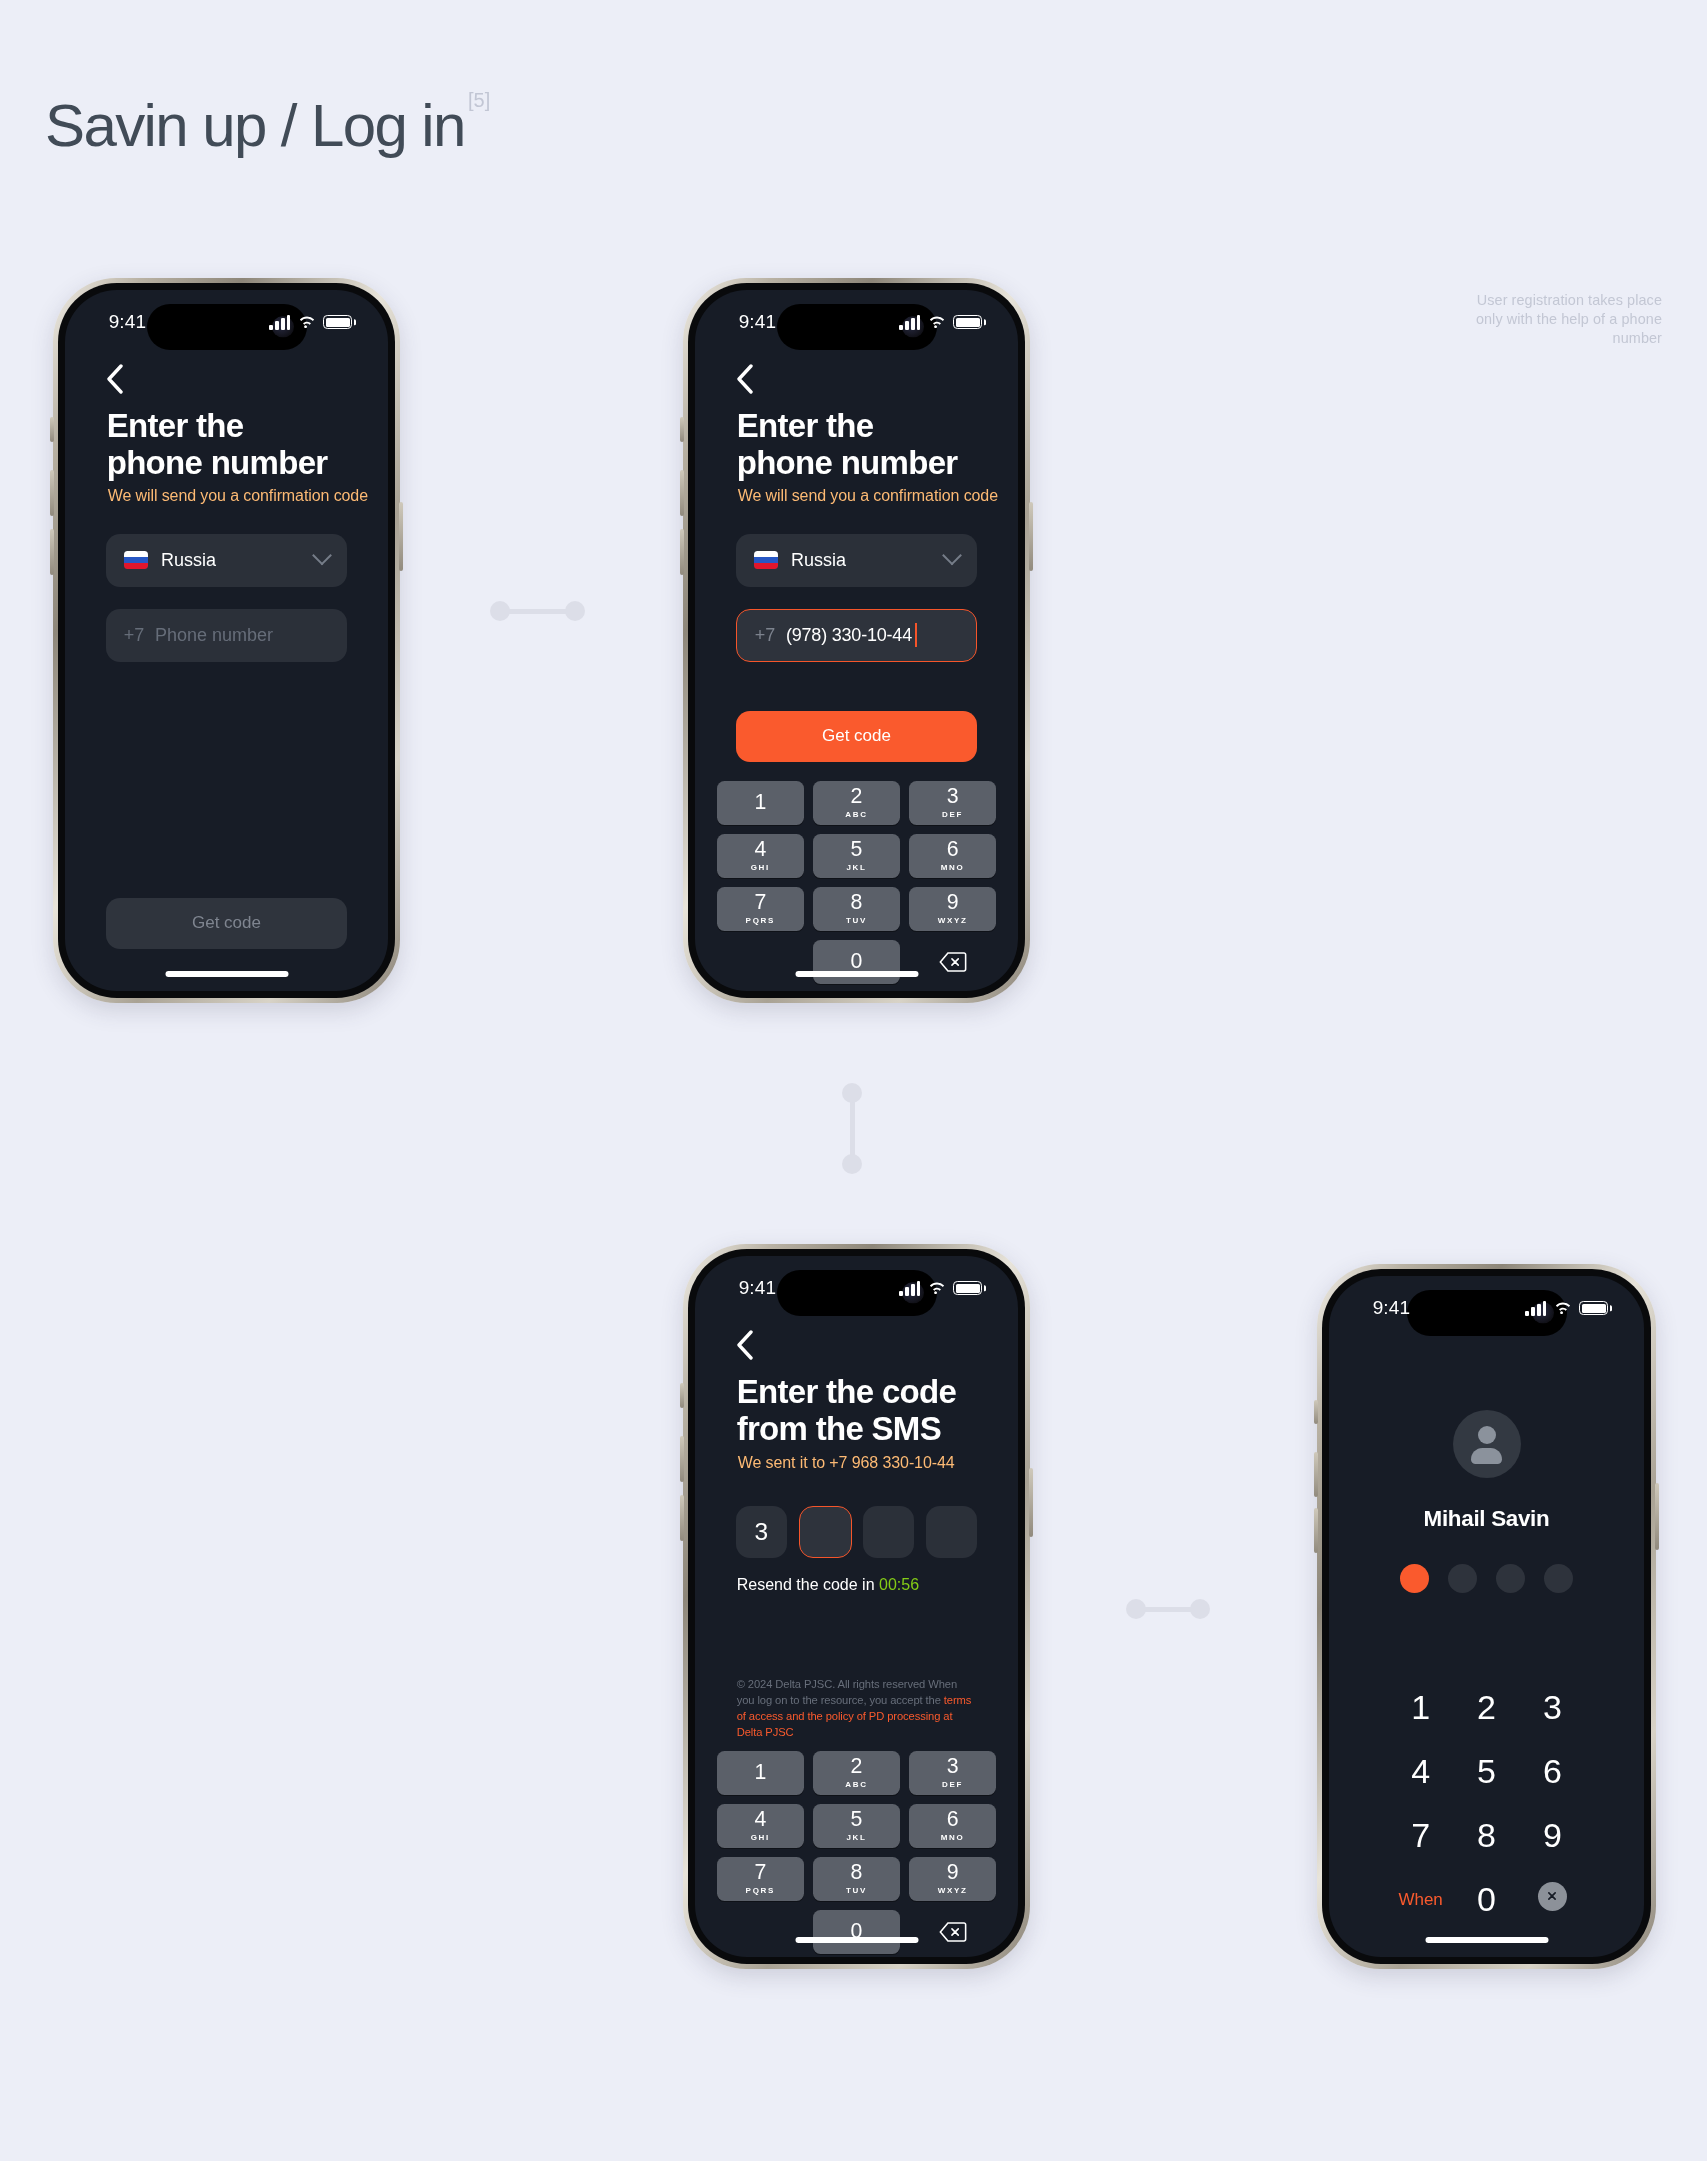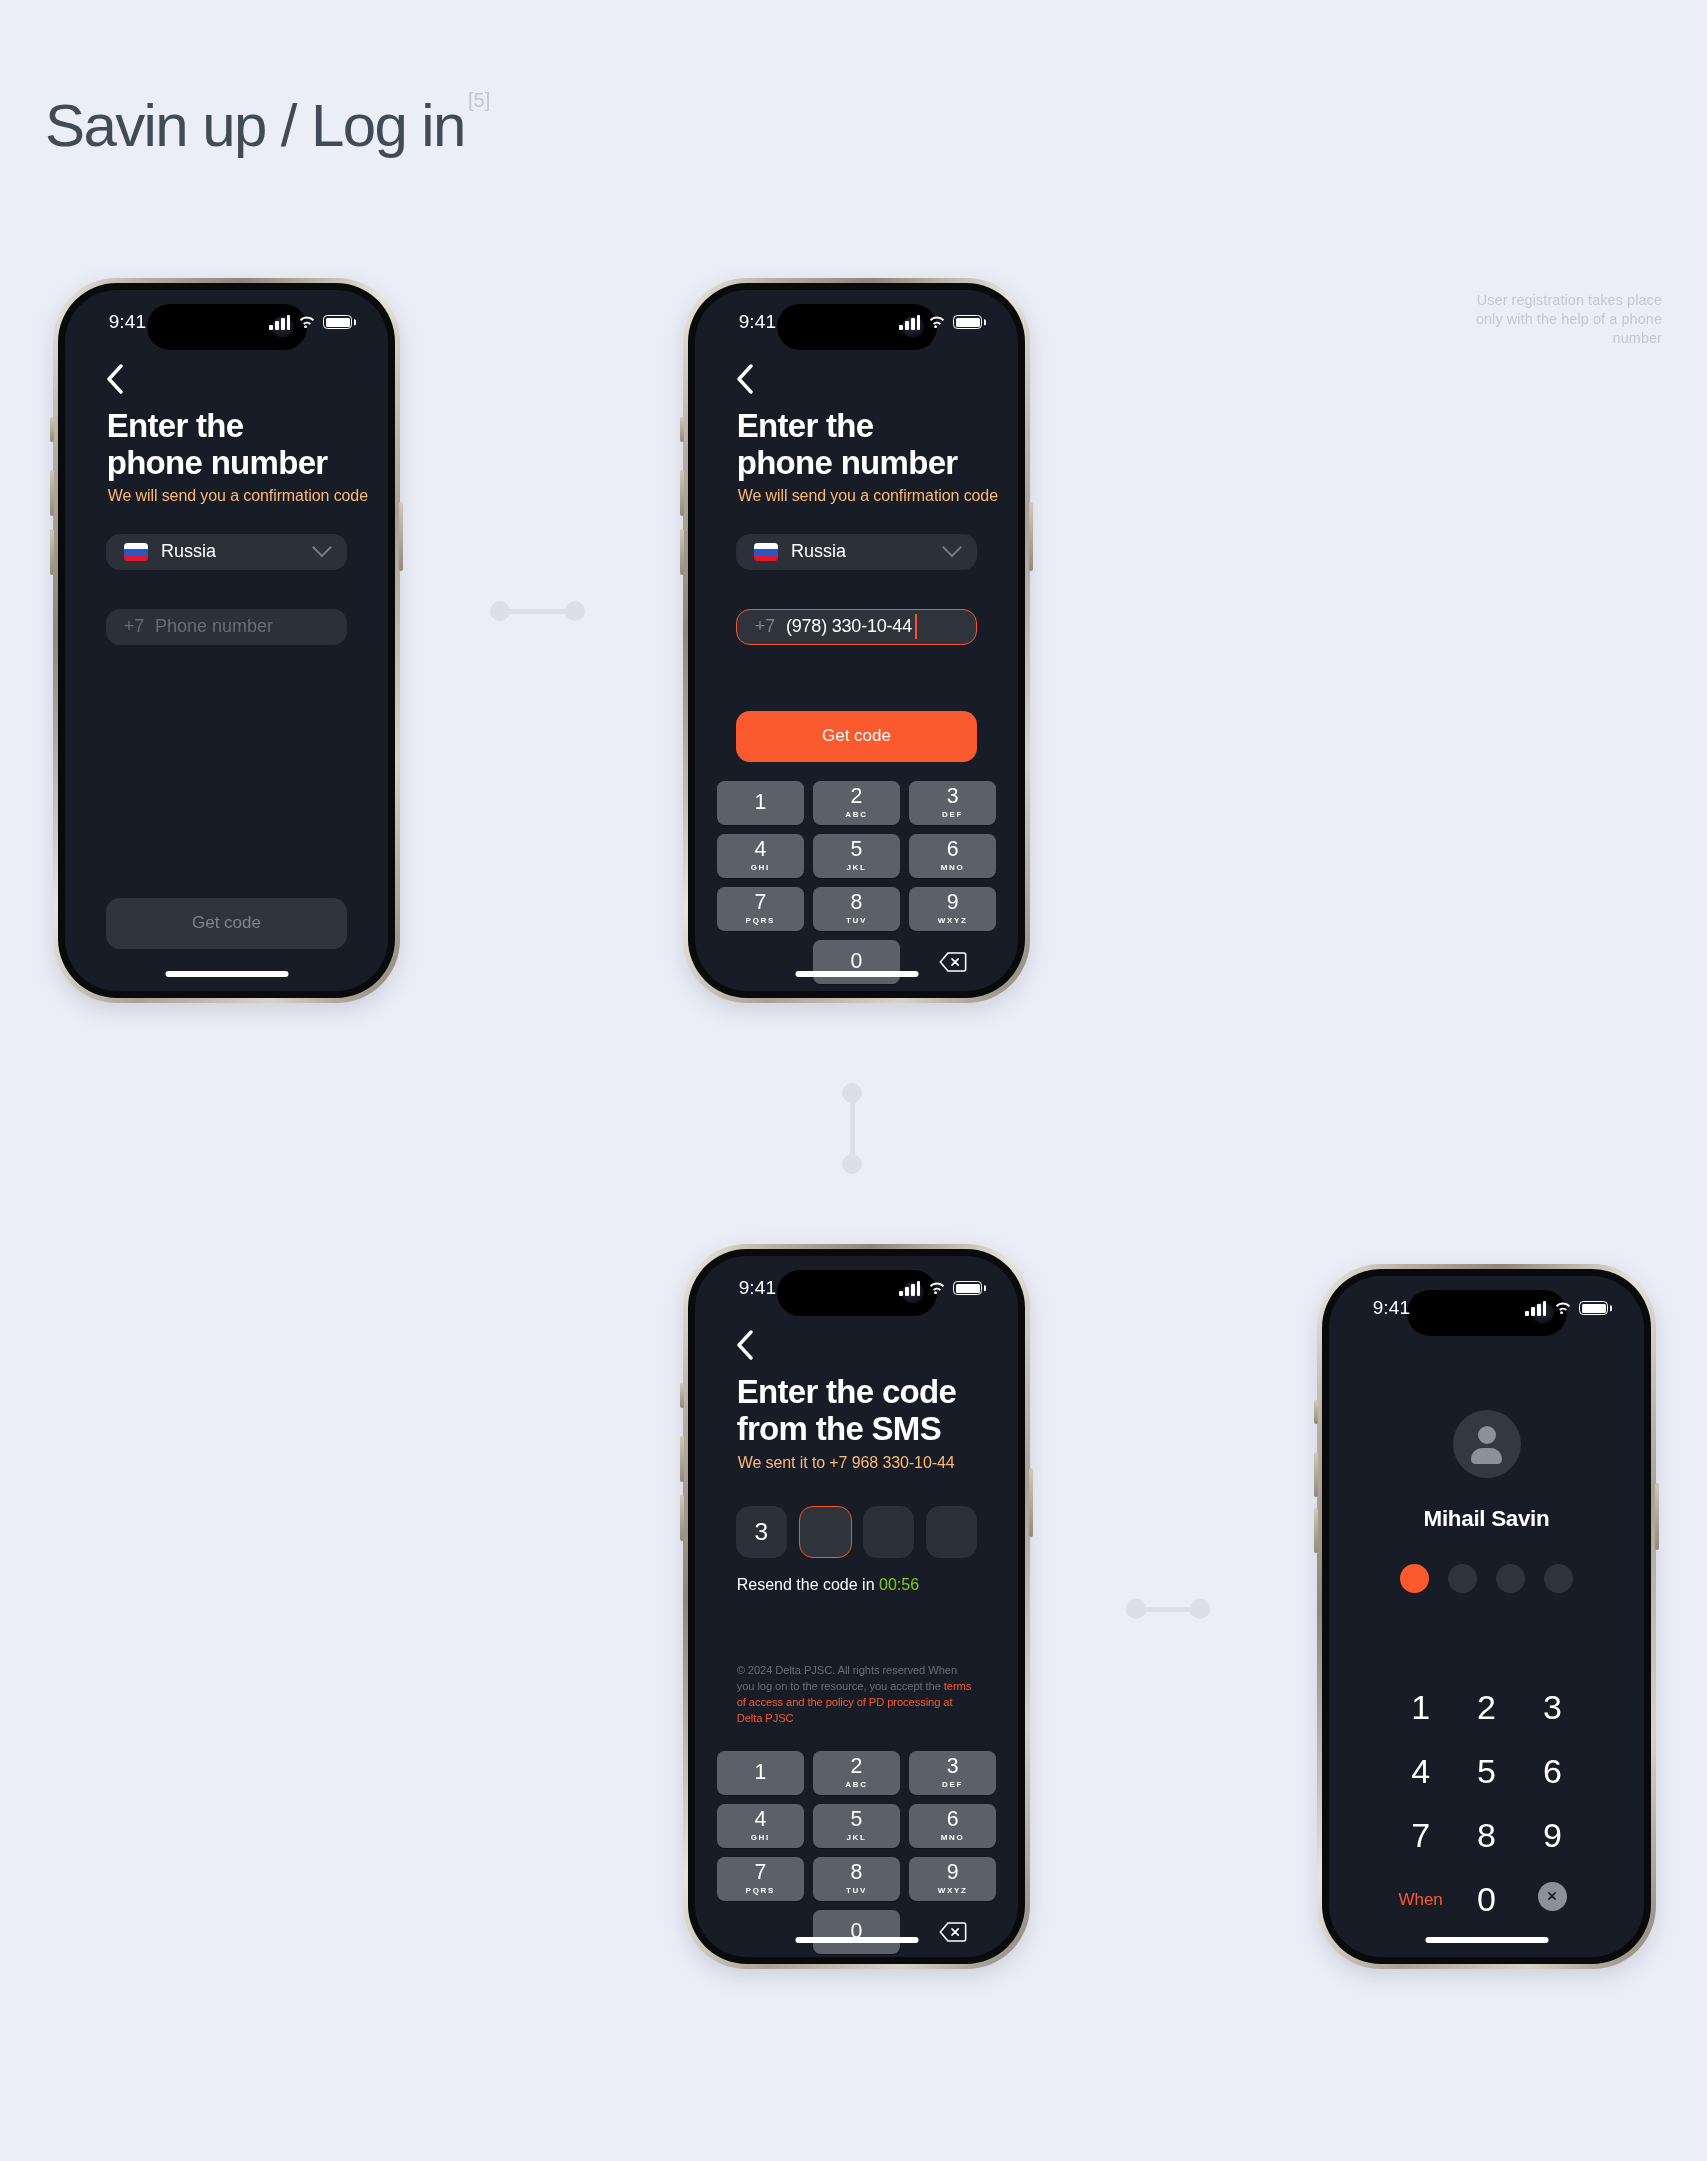--- a/index.html
+++ b/index.html
@@ -103,21 +103,21 @@
   .h1 {
     position: absolute; left: 42px;
     color: #fff; font-size: 33px; font-weight: 700;
     letter-spacing: -0.7px; line-height: 1.14;
   }
   .sub {
     position: absolute; left: 43px;
     color: #fdba74; font-size: 16px; letter-spacing: -0.1px;
   }
   .field {
-    position: absolute; left: 41px; right: 41px; height: 36px;
+    position: absolute; left: 41px; right: 41px; height: 53px;
     background: #2b3039; border-radius: 14px;
     display: flex; align-items: center; padding: 7px 18px;
   }
   .flag {
     width: 24.5px; height: 18px; border-radius: 3.7px; overflow: hidden;
     display: flex; flex-direction: column; flex: 0 0 auto; margin-right: 12.8px;
     box-shadow: 0 0 0 0.5px rgba(255,255,255,.12) inset;
   }
   .flag i { display: block; height: 33.34%; width: 100%; }
   .flag .w { background: #fff; } .flag .b { background: #2757c4; } .flag .r { background: #e0162c; }
@@ -461,21 +461,21 @@
           <div class="otp-box focus"></div>
           <div class="otp-box"></div>
           <div class="otp-box"></div>
         </div>
 
         <div class="resend" style="top:320px;">
           <span>Resend the code in</span>
           <span class="t">00:56</span>
         </div>
 
-        <div class="legal" style="top:406px;">
+        <div class="legal" style="top:420px;">
           <span>© 2024 Delta PJSC. All rights reserved When you log on to the resource, you accept the </span><span class="lnk">terms of access and the policy of PD processing at Delta PJSC</span>
         </div>
 
         <div class="keypad" style="top:495px;">
           <div class="kp-row">
             <div class="key">
                 <span class="num">1</span>
               </div>
             <div class="key">
                 <span class="num">2</span>

